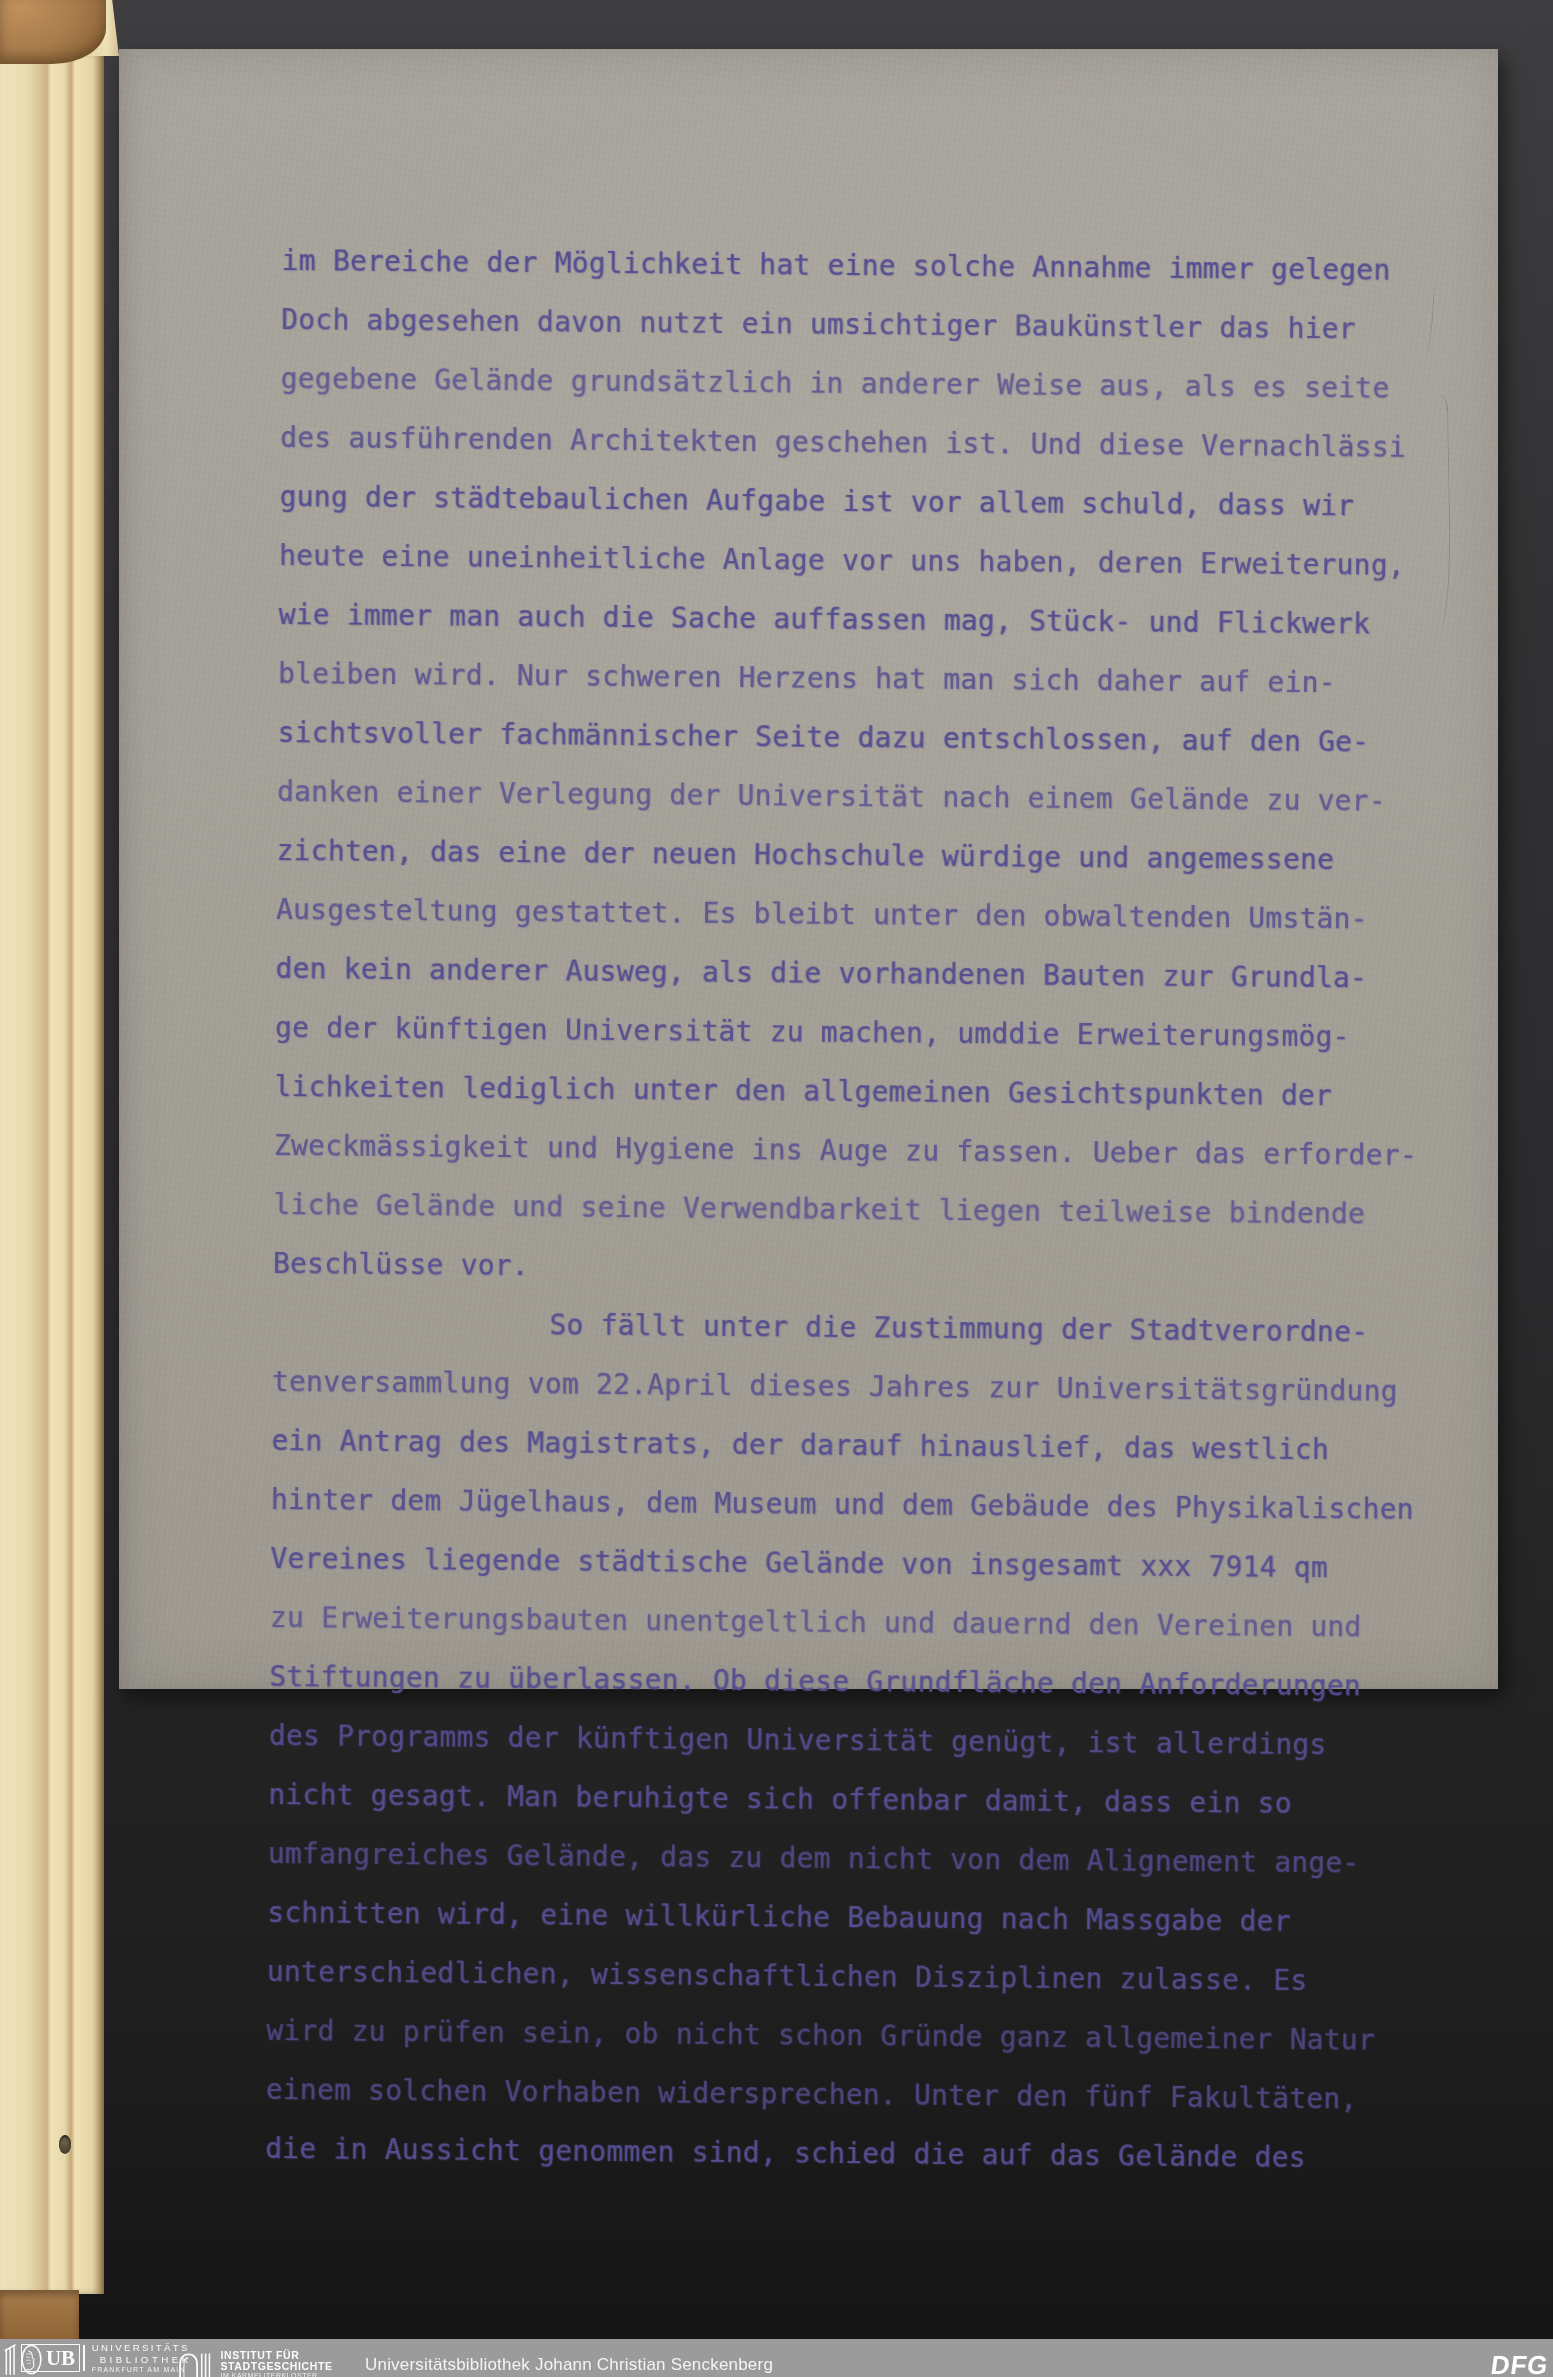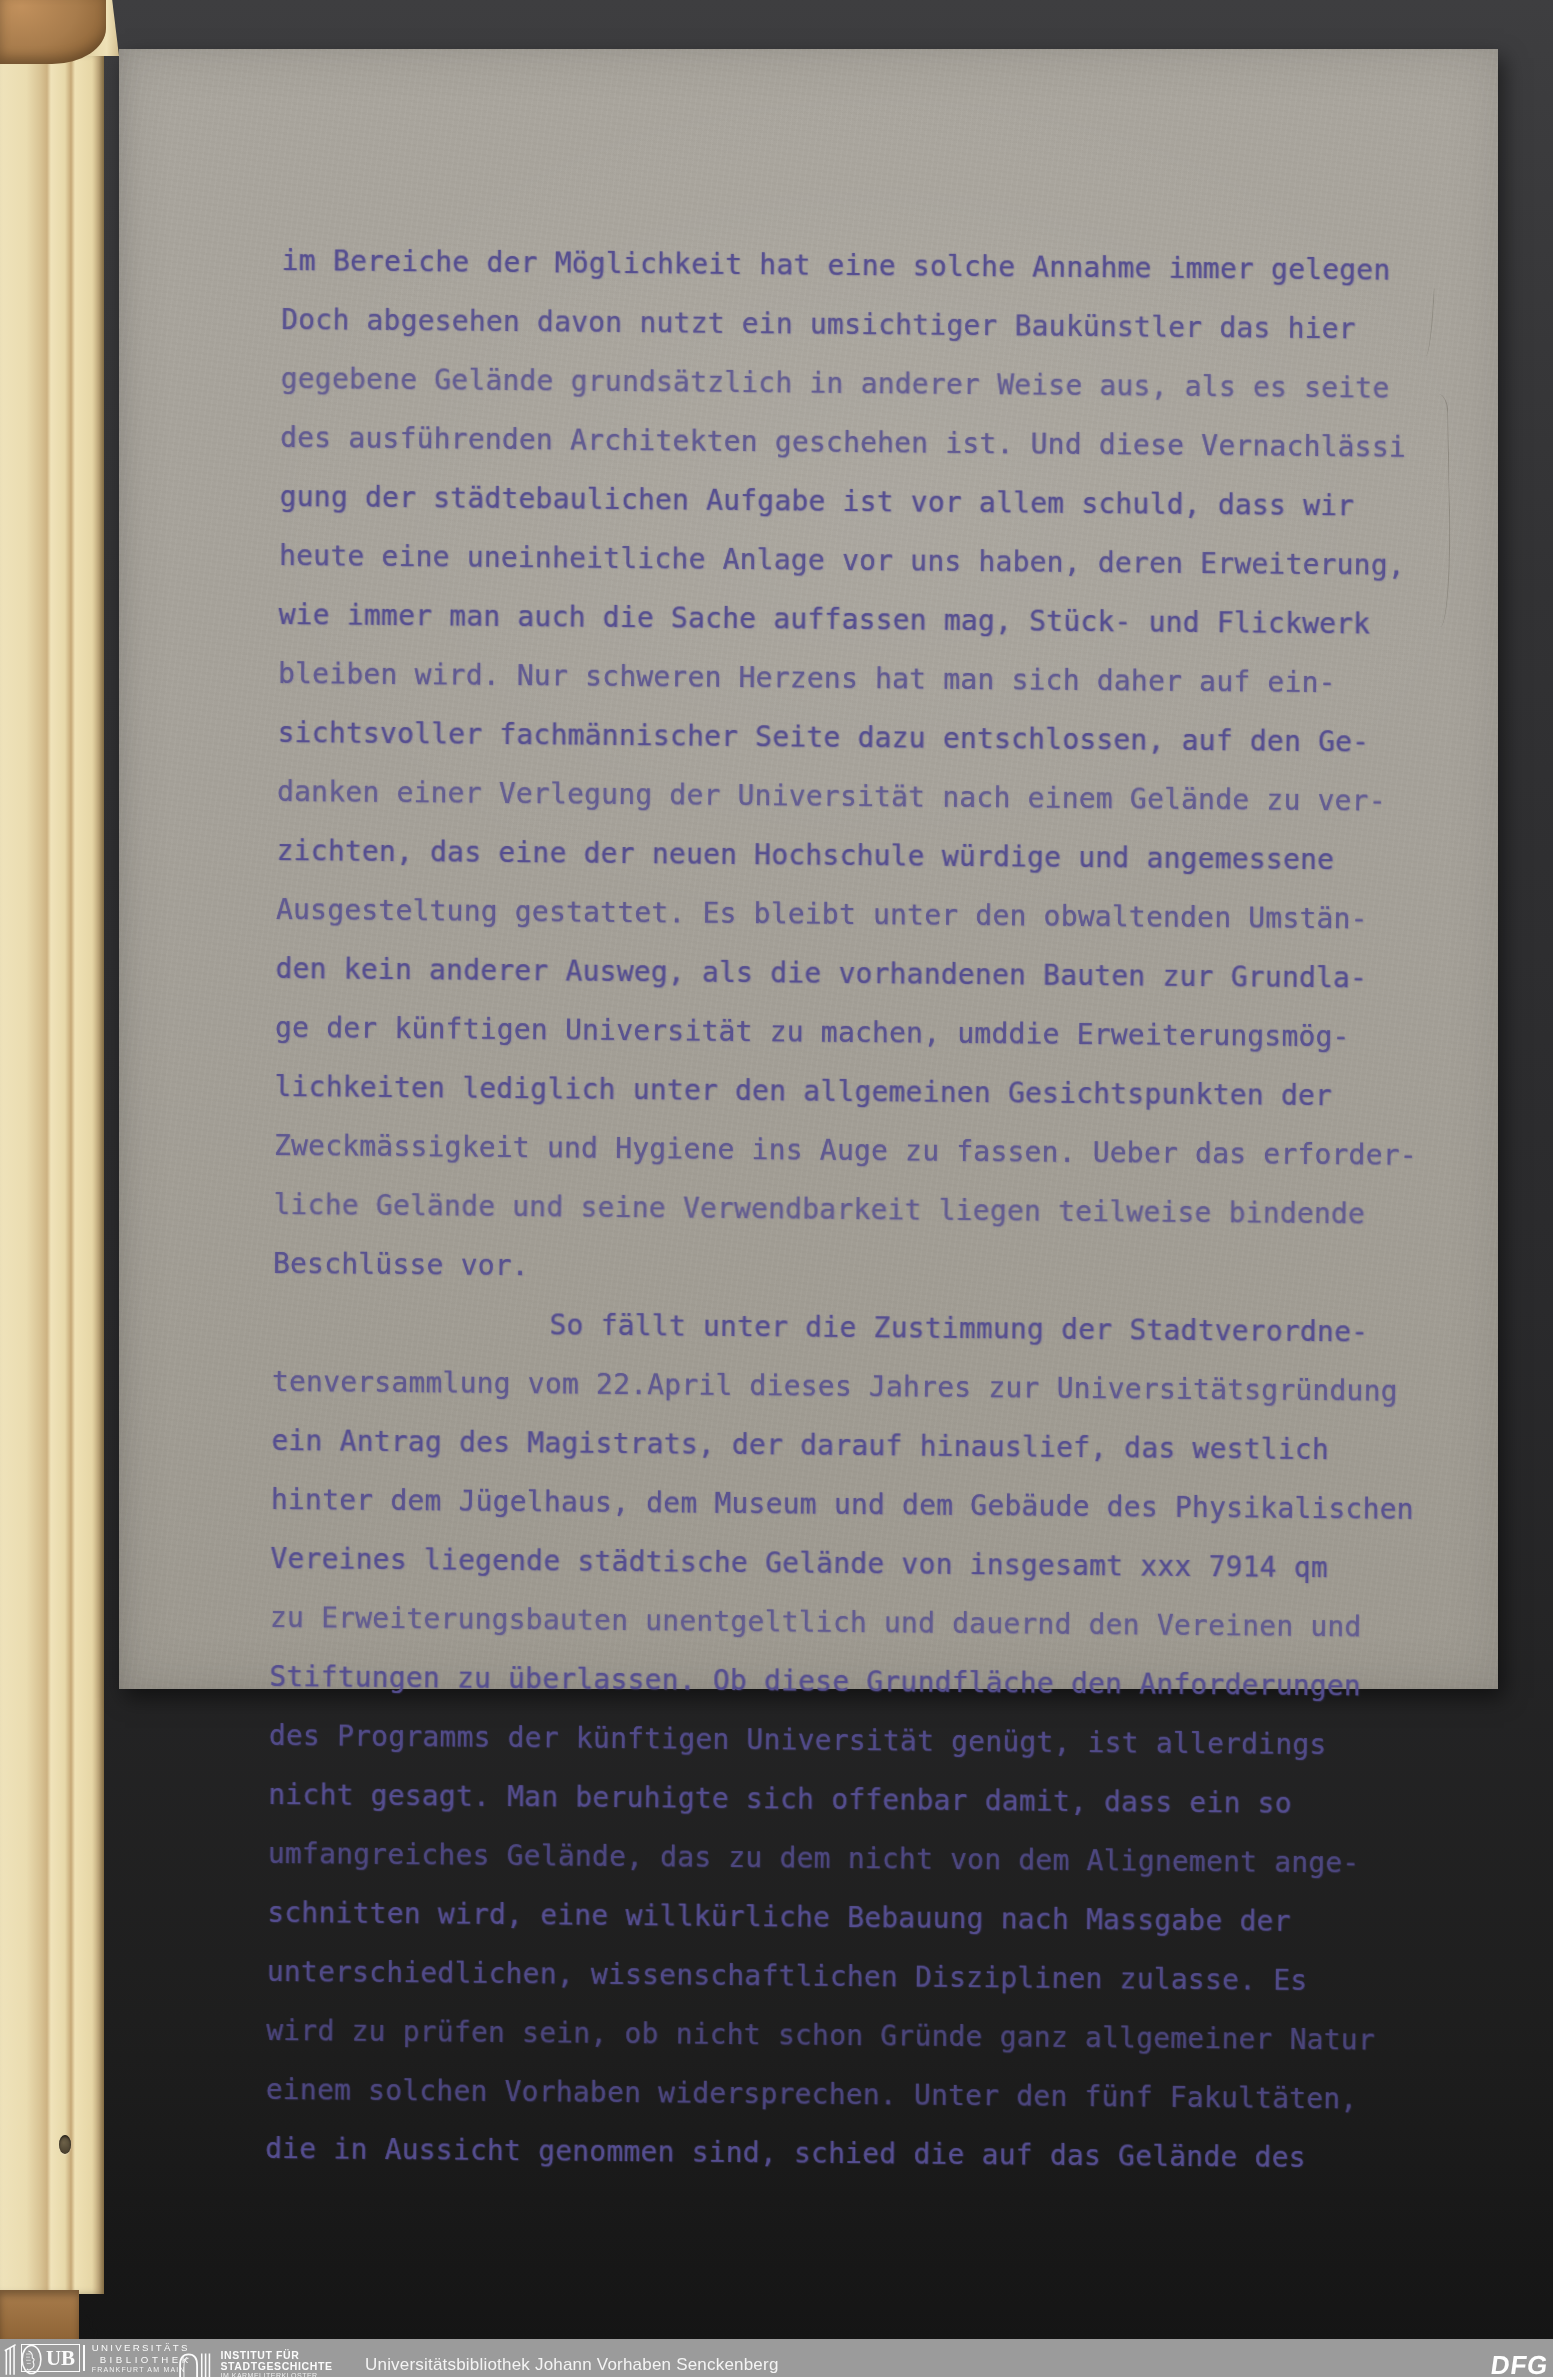--- a/index.html
+++ b/index.html
@@ -168,19 +168,19 @@
         </svg>
       </span>
       <div class="inst-text">
         <div class="b1">INSTITUT FÜR</div>
         <div class="b2">STADTGESCHICHTE</div>
         <div class="s1">IM KARMELITERKLOSTER</div>
         <div class="s2">FRANKFURT AM MAIN</div>
       </div>
     </div>
 
-    <div class="footer-center">Universitätsbibliothek Johann Vorhaben Senckenberg</div>
+    <div class="footer-center">Universitätsbibliothek Johann Christian Senckenberg</div>
 
     <div class="dfg">DFG</div>
   </div>
 
 </div>
 
 
 </body></html>

